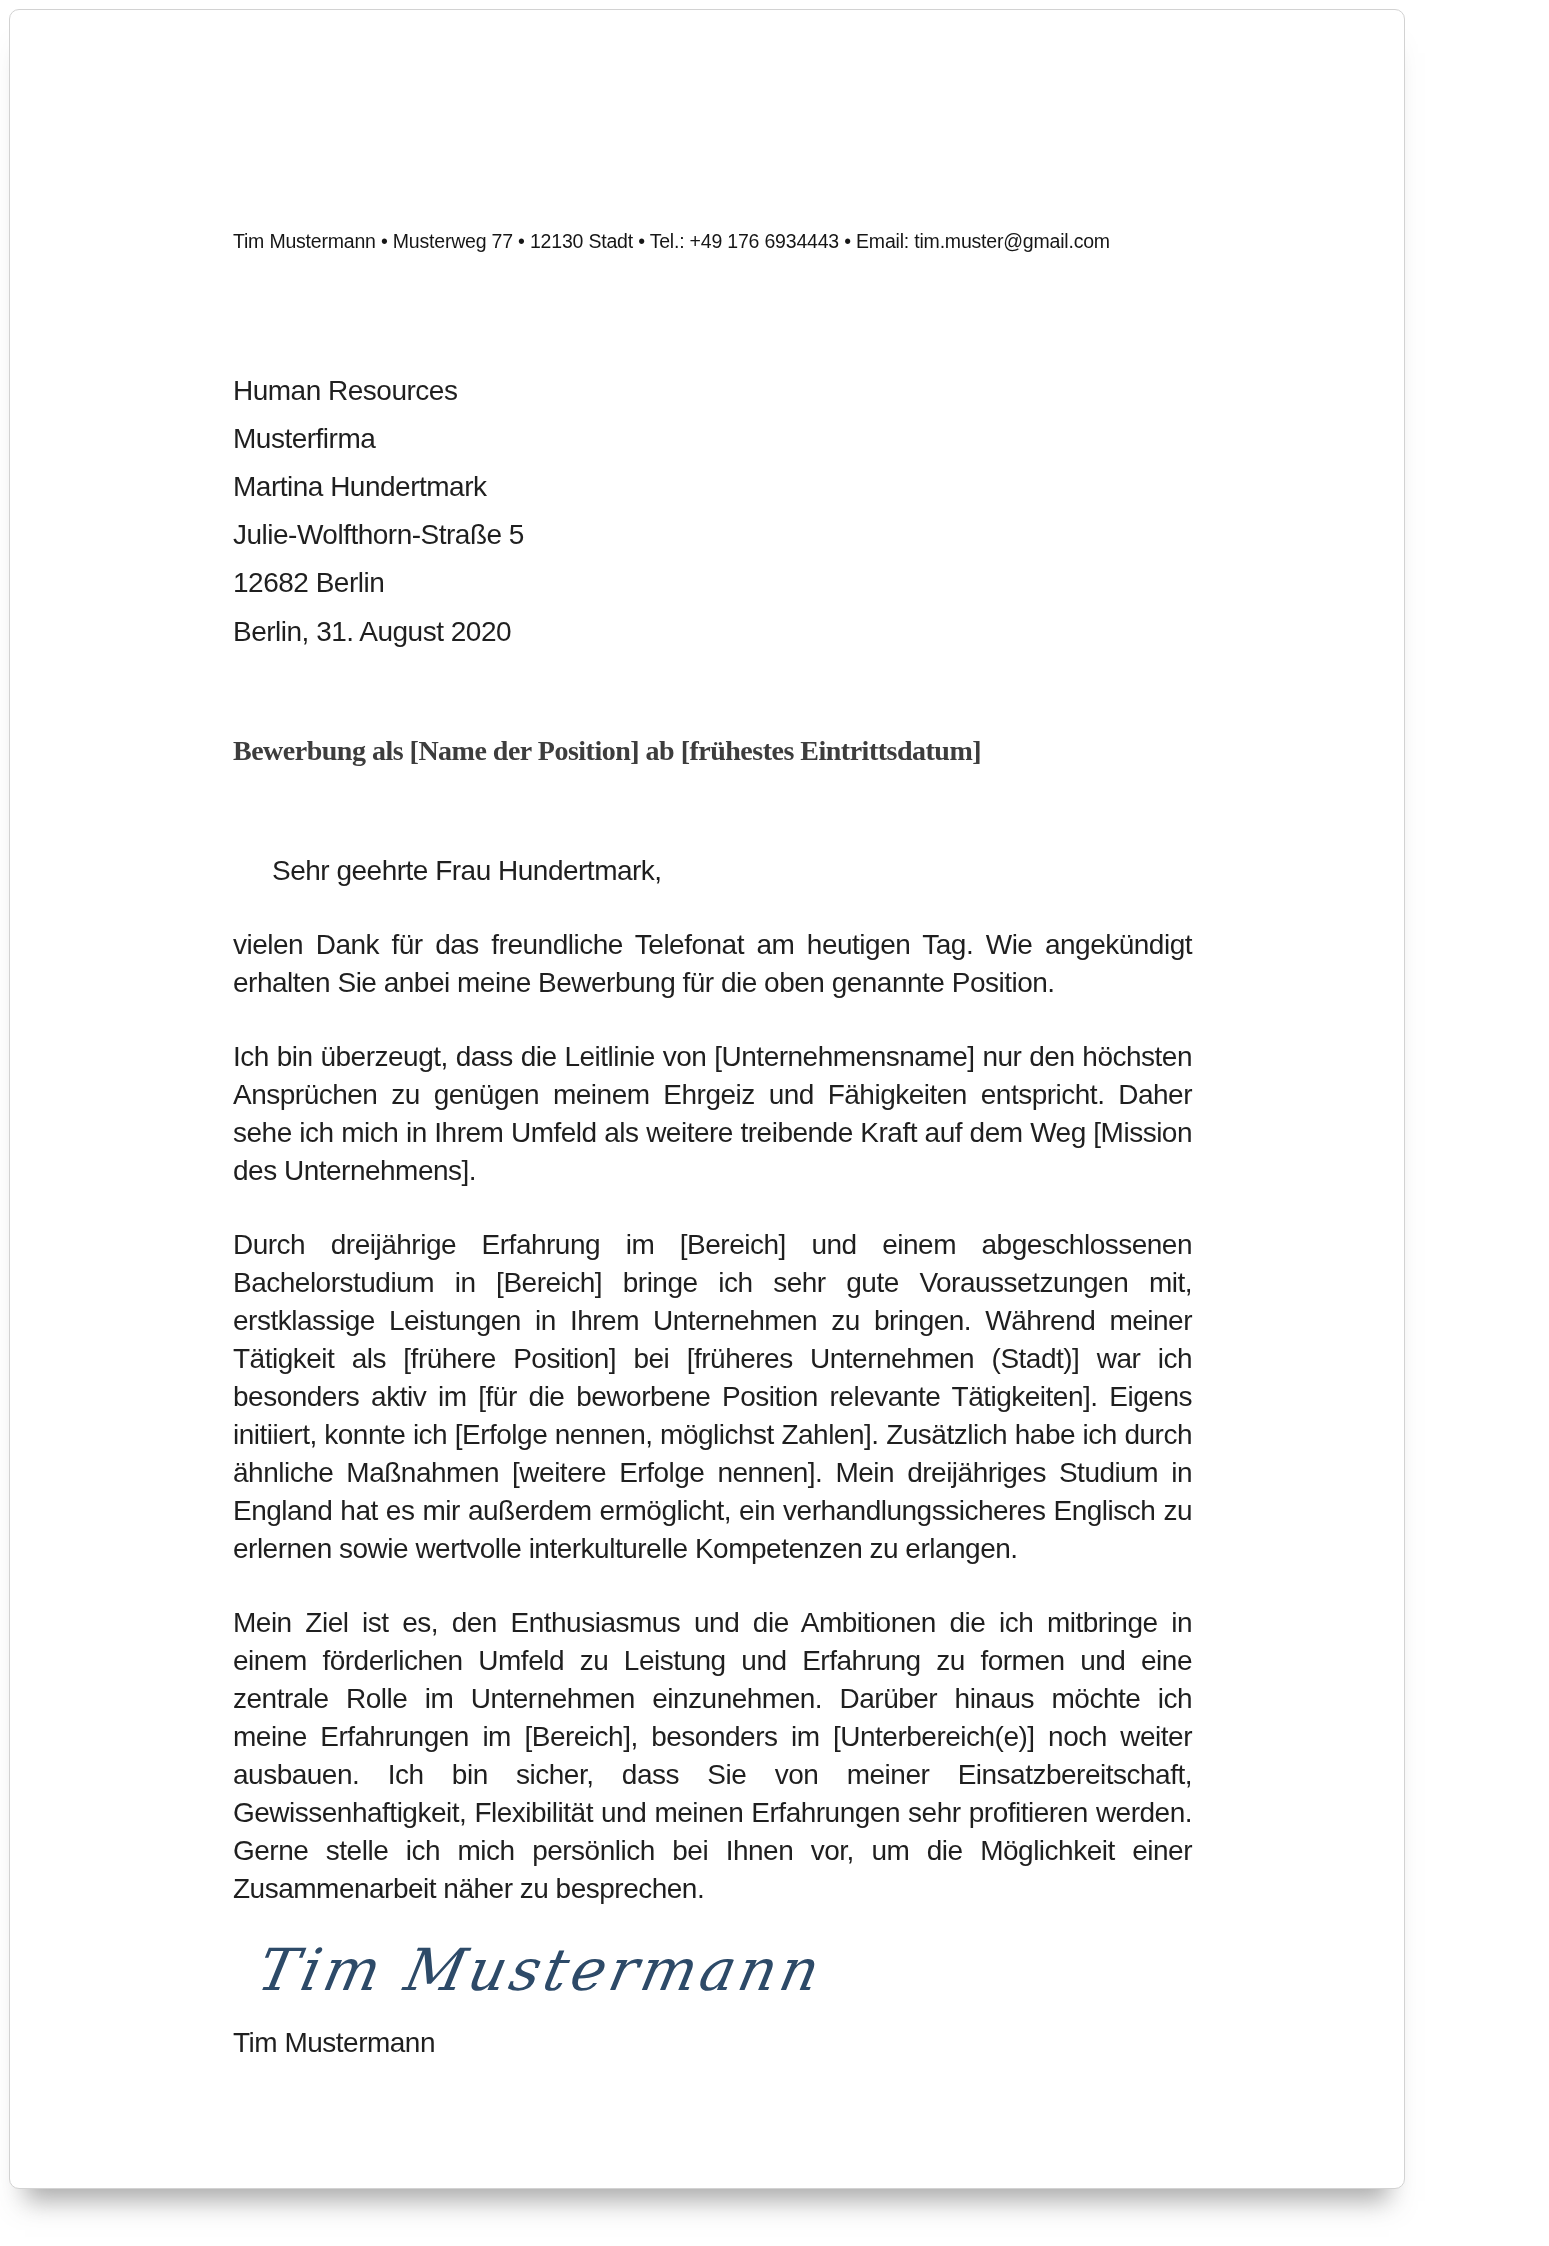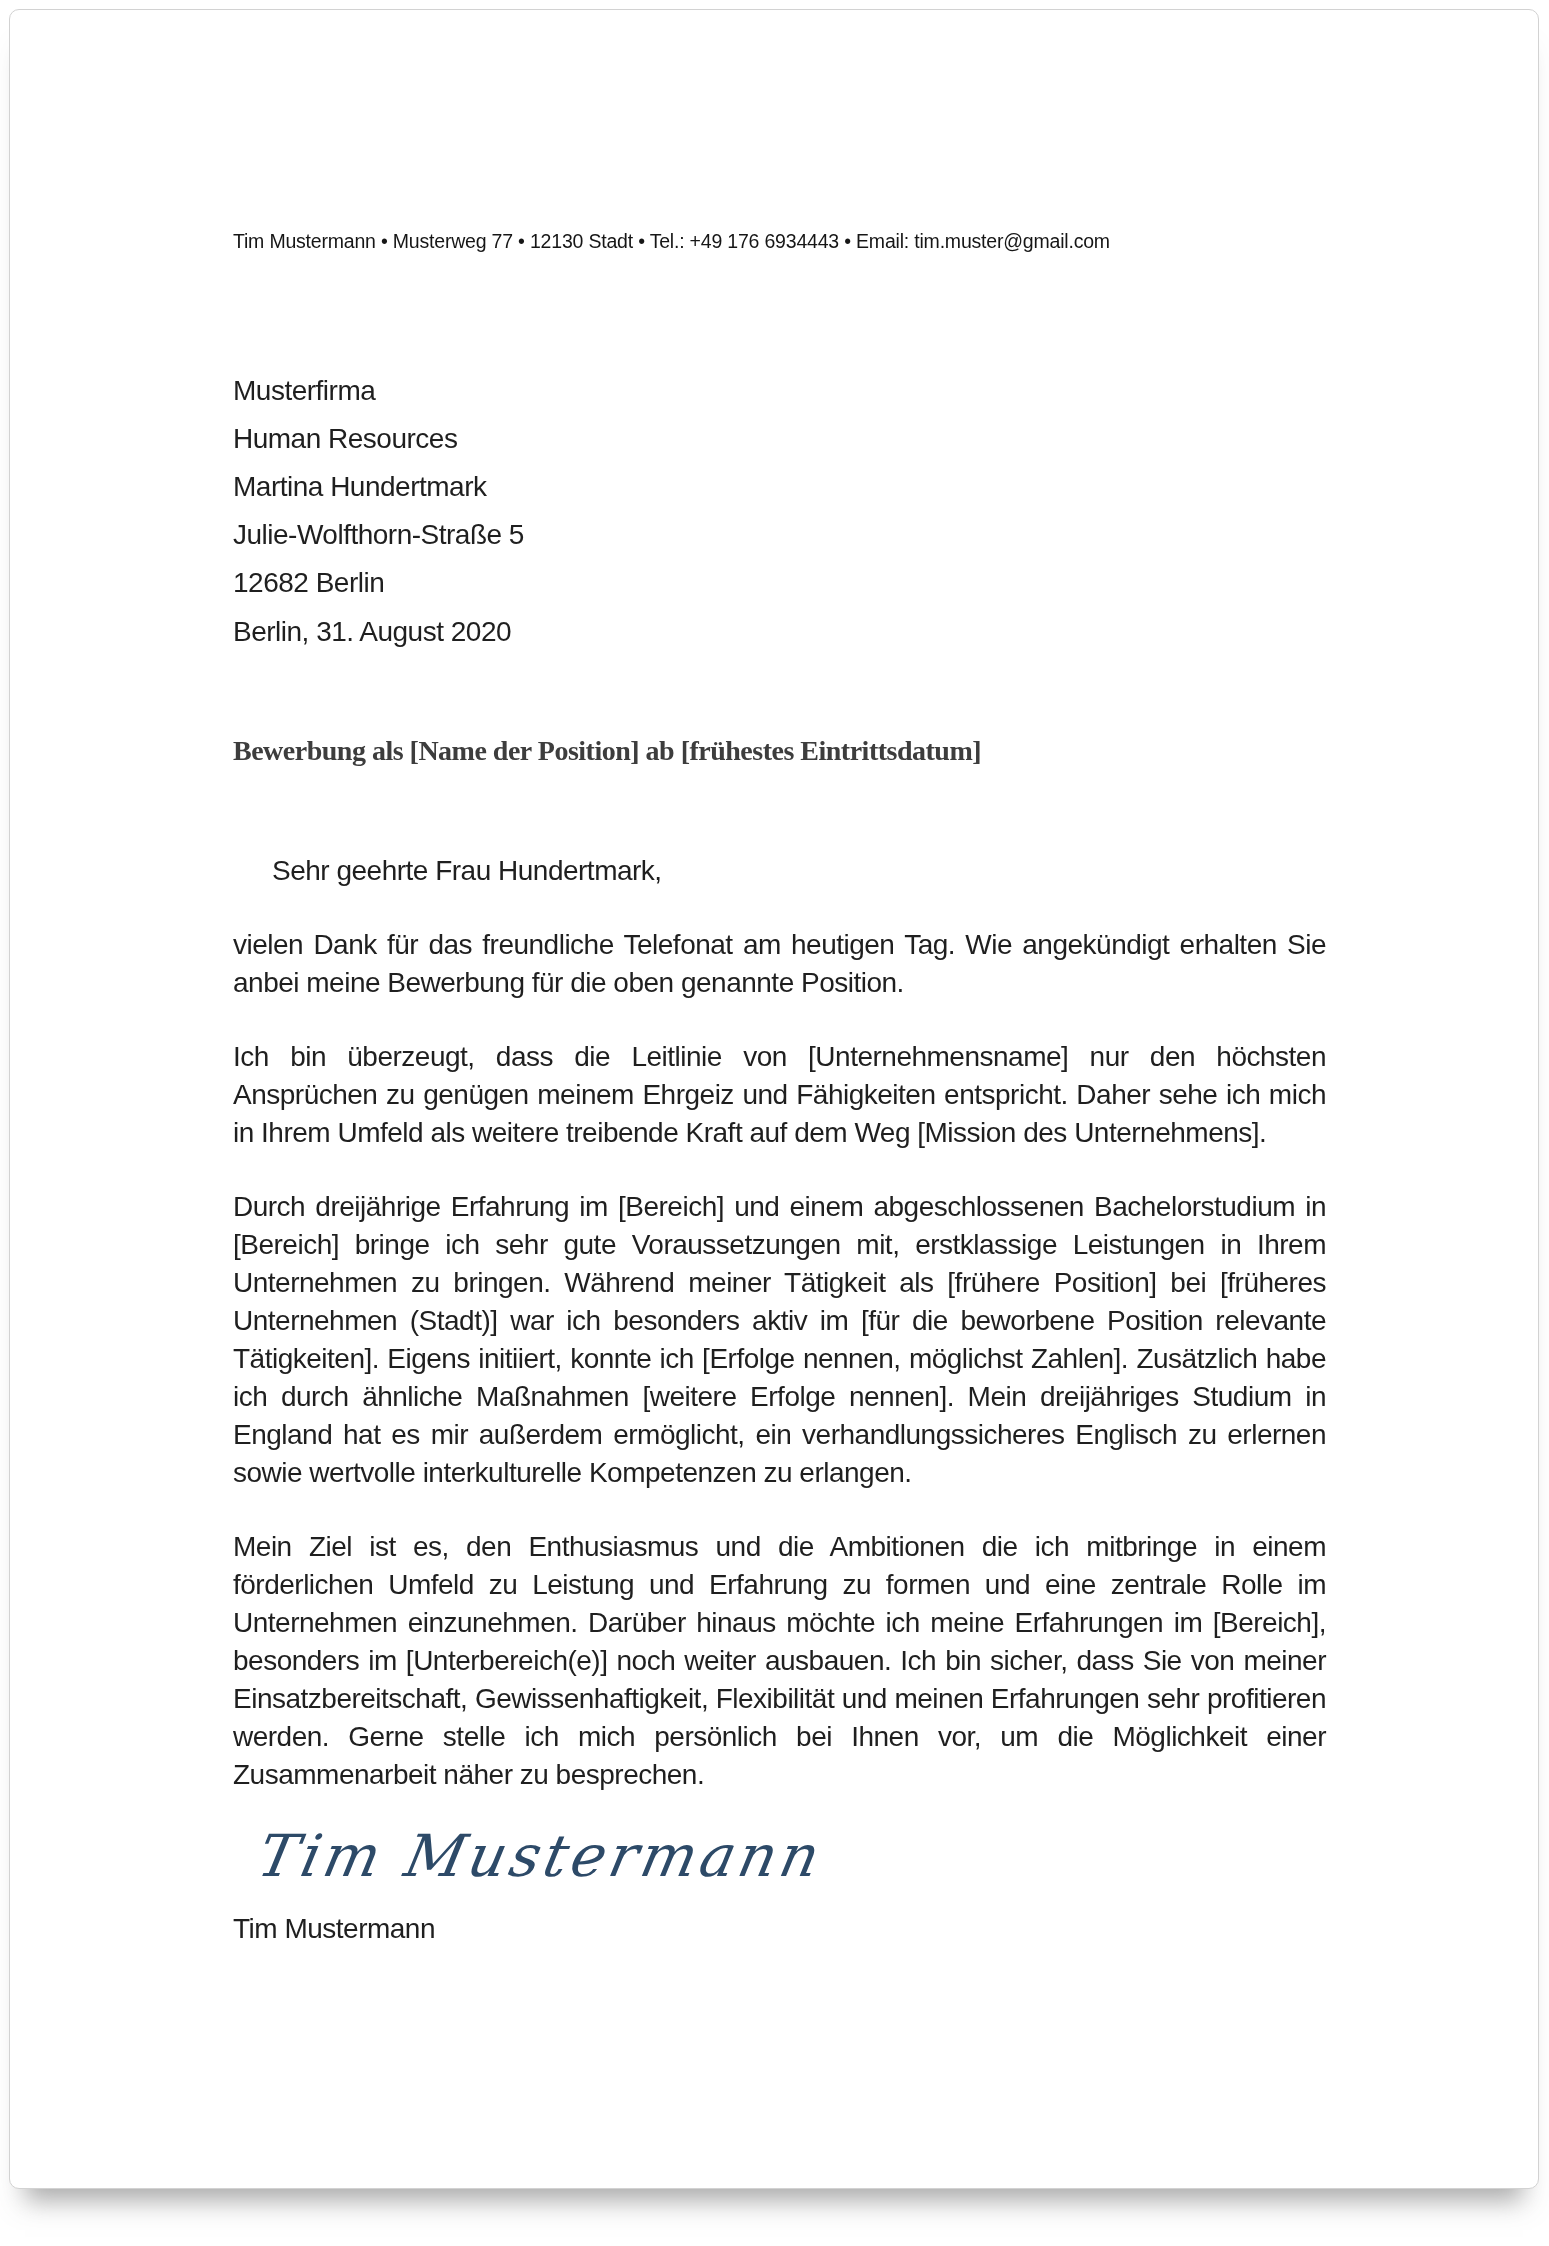--- a/index.html
+++ b/index.html
@@ -10,21 +10,21 @@
     --page-bg:#ffffff;
   }
   *{margin:0;padding:0;box-sizing:border-box;}
   html,body{
     width:1549px;height:2246px;
     background:var(--page-bg);
     font-family:"Liberation Sans","DejaVu Sans",sans-serif;
   }
   .sheet{
     position:absolute;left:9px;top:9px;
-    width:1530px;height:2180px;
+    width:1396px;height:2180px;
     background:#ffffff;
     border:1px solid var(--sheet-border);
     border-radius:10px;
     box-shadow:0 28px 24px -16px rgba(90,90,90,0.5);
   }
   .content{
     padding:219px 212px 0 223px;
     color:var(--text);
     font-size:28px;
     letter-spacing:-0.5px;
@@ -87,22 +87,22 @@
 </style>
 </head>
 <body>
 
 <div class="sheet">
   <div class="content">
 
     <div class="sender-line">Tim Mustermann • Musterweg 77 • 12130 Stadt • Tel.: +49 176 6934443 • Email: tim.muster@gmail.com</div>
 
     <div class="recipient">
+      <div>Human Resources</div>
       <div>Musterfirma</div>
-      <div>Human Resources</div>
       <div>Martina Hundertmark</div>
       <div>Julie-Wolfthorn-Straße 5</div>
       <div>12682 Berlin</div>
     </div>
 
     <div class="date-line">Berlin, 31. August 2020</div>
 
     <div class="subject">Bewerbung als [Name der Position] ab [frühestes Eintrittsdatum]</div>
 
     <div class="salutation">Sehr geehrte Frau Hundertmark,</div>

